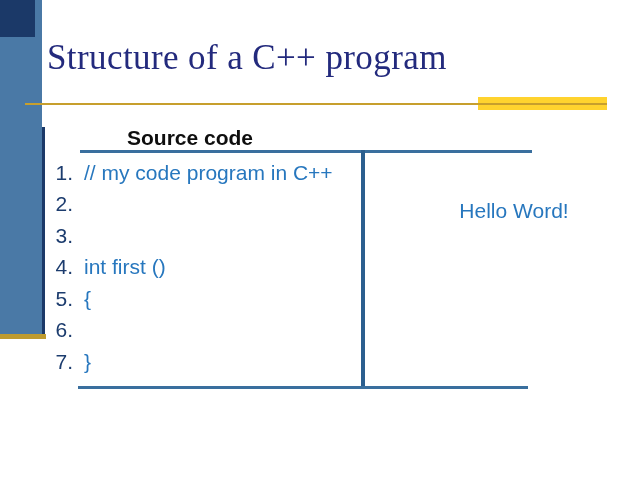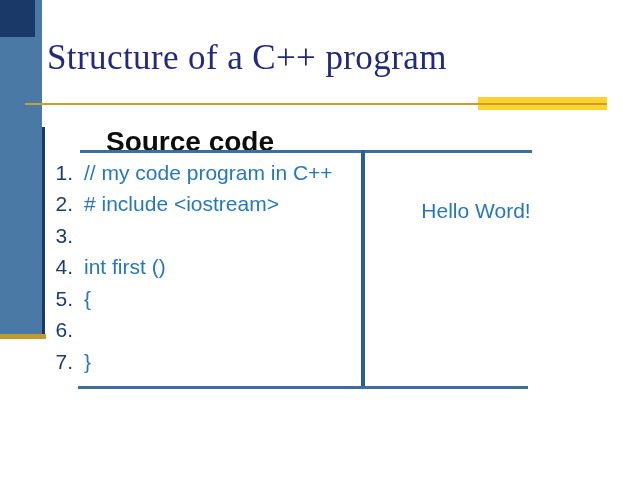--- a/index.html
+++ b/index.html
@@ -51,21 +51,21 @@
   .rule-thin {
     position: absolute; left: 25px; top: 103px;
     width: 582px; height: 2px;
     background: #C79F2D;
     z-index: 2;
   }
   
   .hdr {
     position: absolute; top: 126px;
     font-weight: bold;
-    font-size: 28px;
+    font-size: 21px;
     color: #0e0e0e;
     text-align: center;
     white-space: nowrap;
   }
   .hdr-src { left: 80px; width: 220px; }
   .hdr-out { left: 366px; width: 200px; }
   
   .hdr-underline {
     position: absolute; left: 80px; top: 150px;
     width: 452px; height: 3px;
@@ -97,26 +97,27 @@
     text-align: right;
     margin-right: 11px;
     color: #1C3C6E;
   }
   .code .txt {
     color: #2777BE;
     white-space: pre;
   }
   
   .output-text {
-    position: absolute; left: 376px; top: 199px;
+    position: absolute; left: 366px; top: 199px;
     width: 200px;
     text-align: center;
     font-size: 21px;
     color: #2777BE;
     white-space: nowrap;
+    padding-left: 48px;
   }
   
   .page-num {
     position: absolute; left: 588px; top: 446px;
     width: 12px;
     text-align: center;
     font-size: 11px;
     color: #4a4a4a;
   }
 </style>
@@ -140,21 +141,20 @@
   <div class="col-divider"></div>
   <div class="bottom-rule"></div>
 
   <ol class="code">
     <li>
       <span class="num">1.</span>
       <span class="txt">// my code program in C++</span>
     </li>
     <li>
       <span class="num">2.</span>
-      <span class="txt"># include &lt;iostream&gt;</span>
     </li>
     <li>
       <span class="num">3.</span>
       <span class="txt"></span>
     </li>
     <li>
       <span class="num">4.</span>
       <span class="txt">int first ()</span>
     </li>
     <li>

